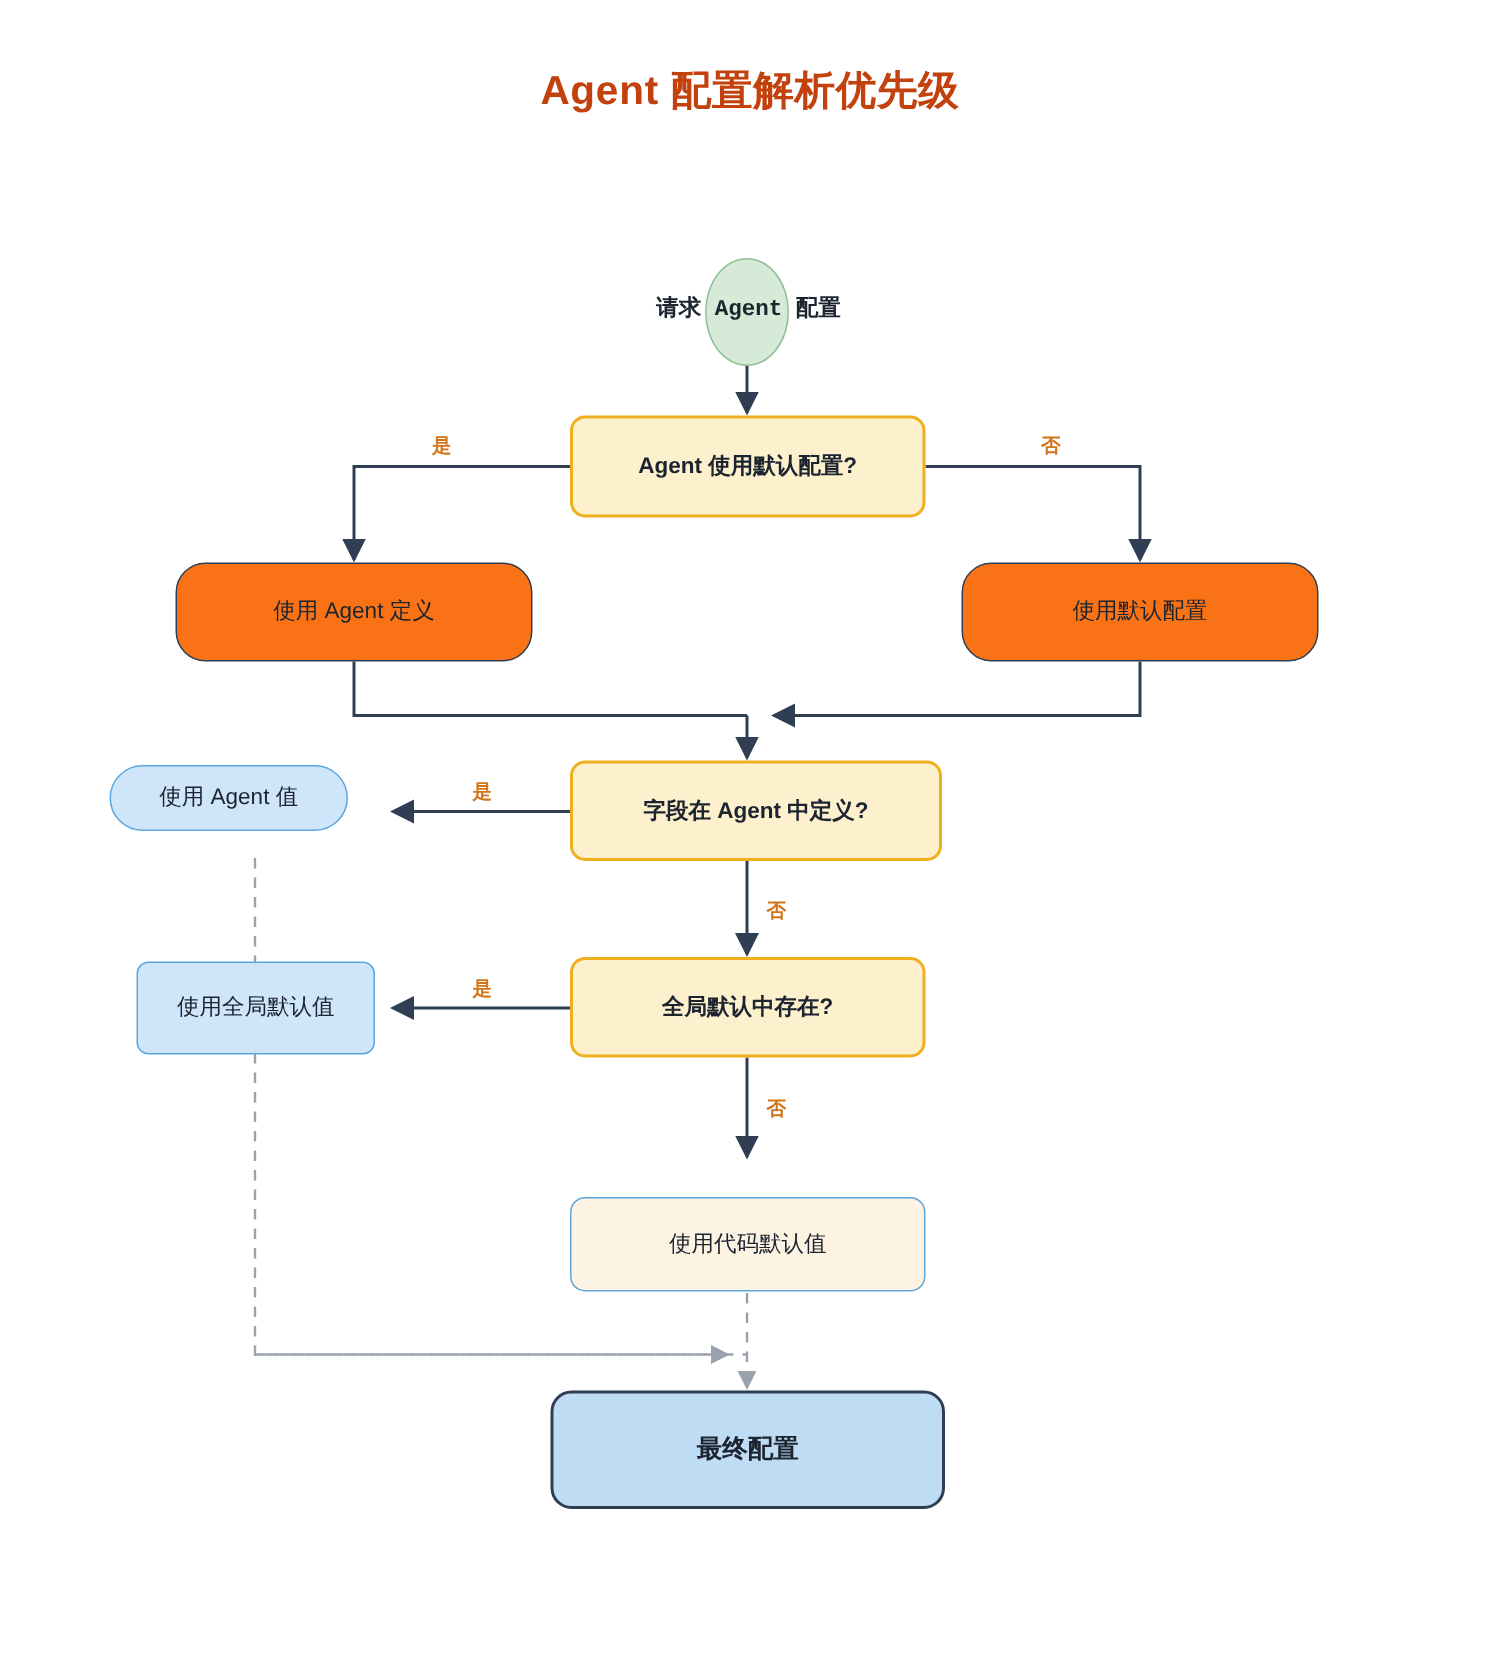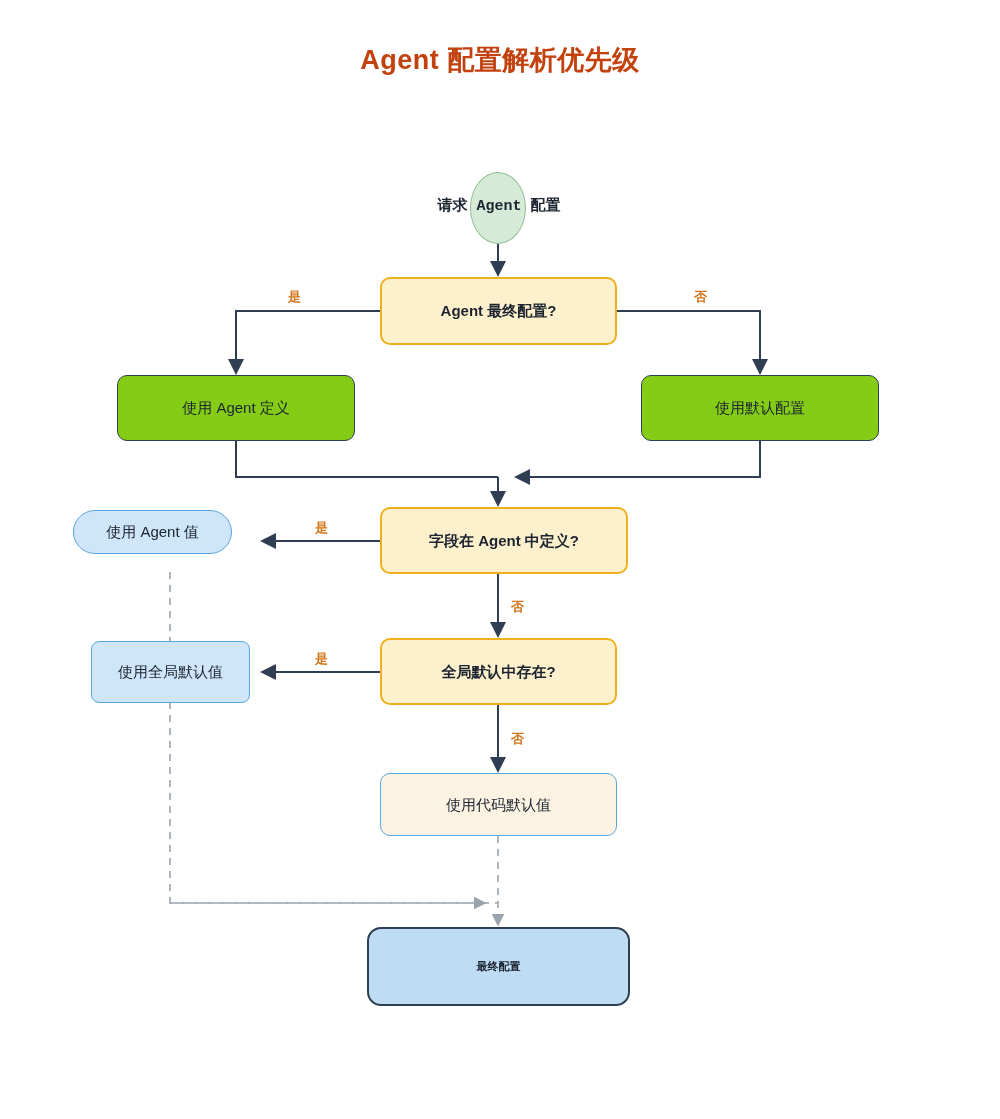--- a/index.html
+++ b/index.html
@@ -52,40 +52,40 @@
     font-size: 15px;
     font-family: Liberation Mono, monospace;
   }
   .node.decision {
     background: #fdf0cd;
     border: 2px solid #eeb01f;
     border-radius: 10px;
     font-weight: bold;
   }
   .node.plain {
-    background: #84cc16;
+    background: #f97316;
     border: 1.6px solid #2f3e52;
-    border-radius: 10px;
+    border-radius: 20px;
   }
   .node.blue {
     background: #cfe6fa;
     border: 1.6px solid #5aa6df;
     border-radius: 8px;
   }
   .node.cream {
     background: #fdf3e2;
     border: 1.6px solid #5aa6df;
     border-radius: 10px;
   }
   .node.final {
     background: #bfdcf5;
     border: 2.5px solid #2f3e52;
     border-radius: 14px;
     font-weight: bold;
-    font-size: 11px;
+    font-size: 17px;
   }
   .edge-label {
     position: absolute;
     font-size: 13px;
     font-weight: bold;
     color: #d3751a;
     background: transparent;
   }
 </style>
 </head>
@@ -128,21 +128,21 @@
   <path d="M498,836 L498,925" stroke="#9aa3ad" stroke-width="1.6" fill="none" stroke-dasharray="7,6" marker-end="url(#arrow-dash)"></path>
 
   <path d="M170,903 L498,903" stroke="#9aa3ad" stroke-width="1.6" fill="none" stroke-dasharray="7,6"></path>
 </svg>
 
 <div class="node start" style="left:470px; top:172px; width:56px; height:72px;">
   <span style="position:absolute; width:200px; left:-72px; top:24px;">请求 Agent 配置</span>
 </div>
 
 <div class="node decision" style="left:380px; top:277px; width:237px; height:68px;">
-  <span>Agent 最终配置?</span>
+  <span>Agent 使用默认配置?</span>
 </div>
 
 <div class="node plain" style="left:117px; top:375px; width:238px; height:66px;">
   <span>使用 Agent 定义</span>
 </div>
 
 <div class="node plain" style="left:641px; top:375px; width:238px; height:66px;">
   <span>使用默认配置</span>
 </div>
 
@@ -155,21 +155,21 @@
 </div>
 
 <div class="node decision" style="left:380px; top:638px; width:237px; height:67px;">
   <span>全局默认中存在?</span>
 </div>
 
 <div class="node blue" style="left:91px; top:641px; width:159px; height:62px;">
   <span>使用全局默认值</span>
 </div>
 
-<div class="node cream" style="left:380px; top:773px; width:237px; height:63px;">
+<div class="node cream" style="left:380px; top:798px; width:237px; height:63px;">
   <span>使用代码默认值</span>
 </div>
 
 <div class="node final" style="left:367px; top:927px; width:263px; height:79px;">
   <span>最终配置</span>
 </div>
 
 <div class="edge-label" style="left:288px; top:288px;">是</div>
 <div class="edge-label" style="left:694px; top:288px;">否</div>
 <div class="edge-label" style="left:315px; top:519px;">是</div>

